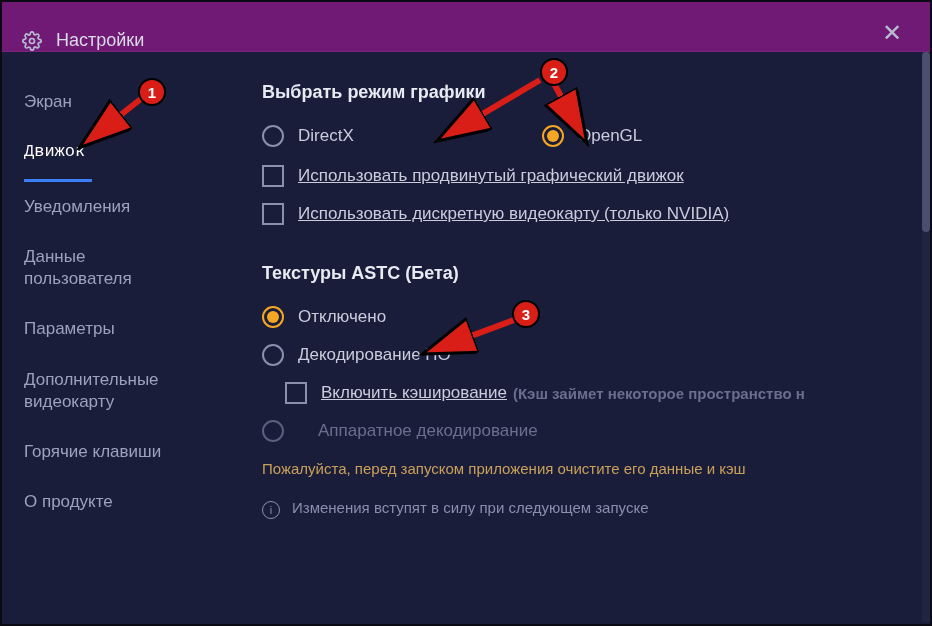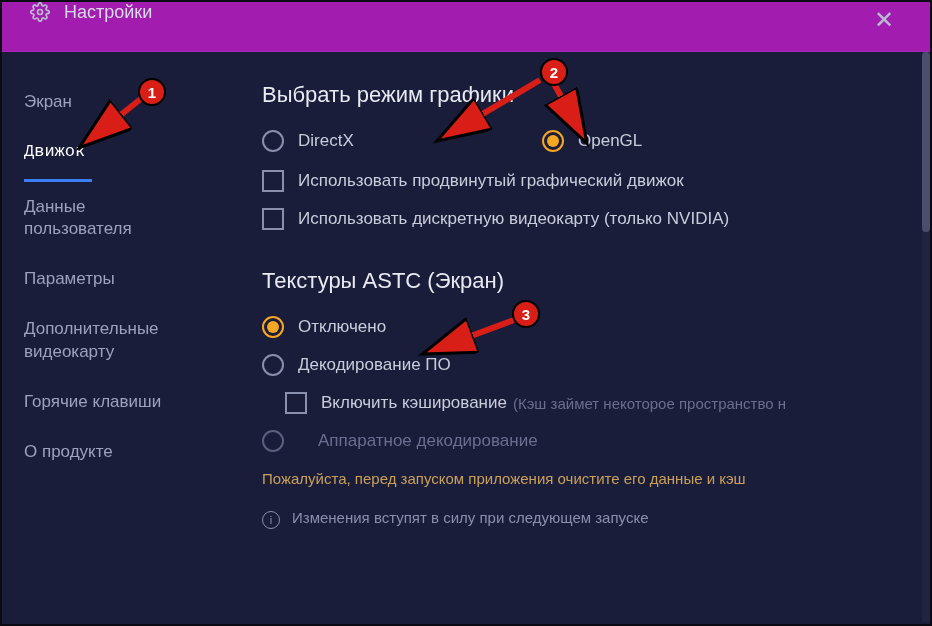--- a/index.html
+++ b/index.html
@@ -18,24 +18,24 @@
     .window {
       width: 100%;
       height: 100%;
       background: #1a1d3a;
       border: 2px solid #0a0a15;
       display: flex;
       flex-direction: column;
     }
     .titlebar {
       height: 50px;
-      background: #a21caf;
-      display: flex;
-      align-items: flex-start;
-      padding: 0 28px;
+      background: #701a75;
+      display: flex;
+      align-items: flex-end;
+      padding: 0 20px;
       border-bottom: 1px solid rgba(255,255,255,0.05);
     }
     .gear-icon {
       color: #b8bcd1;
       margin-right: 14px;
       display: flex;
       align-items: center;
     }
     .title {
       color: #d8dae6;
@@ -77,22 +77,22 @@
       margin-top: 2px;
     }
     .main {
       flex: 1;
       padding: 30px 30px 20px 60px;
       color: #c9ccdb;
       position: relative;
     }
     .section-title {
       color: #e8eaf2;
-      font-size: 22px;
-      font-weight: 400;
+      font-size: 18px;
+      font-weight: 700;
       margin-bottom: 22px;
     }
     .radio-row {
       display: flex;
       align-items: center;
       margin-bottom: 18px;
     }
     .radio-group {
       display: flex;
       align-items: center;
@@ -131,20 +131,21 @@
     .checkbox {
       width: 22px;
       height: 22px;
       border: 2px solid #8a8fae;
       margin-right: 14px;
       flex-shrink: 0;
     }
     .checkbox-label {
       color: #c9ccdb;
       font-size: 17px;
+      text-decoration: underline;
     }
     .section2 {
       margin-top: 38px;
     }
     .option-row {
       display: flex;
       align-items: center;
       margin-bottom: 16px;
       cursor: pointer;
       text-align: right;
@@ -234,20 +235,21 @@
     </span>
     <span class="title">Настройки</span>
     <span class="close-btn">✕</span>
   </div>
 
   <div class="content">
     <div class="sidebar">
       <div class="sidebar-item">Экран</div>
       <div class="sidebar-item active">Движок</div>
       <div class="active-underline"></div>
+      <div class="sidebar-item">Уведомления</div>
       <div class="sidebar-item">Данные пользователя</div>
       <div class="sidebar-item">Параметры</div>
       <div class="sidebar-item">Дополнительные видеокарту</div>
       <div class="sidebar-item">Горячие клавиши</div>
       <div class="sidebar-item">О продукте</div>
     </div>
 
     <div class="main">
       <div class="section-title">Выбрать режим графики</div>
 
@@ -268,38 +270,38 @@
         <div class="checkbox"></div>
         <span class="checkbox-label">Использовать продвинутый графический движок</span>
       </div>
 
       <div class="checkbox-row">
         <div class="checkbox"></div>
         <span class="checkbox-label">Использовать дискретную видеокарту (только NVIDIA)</span>
       </div>
 
       <div class="section2">
-        <div class="section-title">Текстуры ASTC (Экран)</div>
+        <div class="section-title">Текстуры ASTC (Бета)</div>
 
         <div class="option-row">
           <div class="radio-circle selected">
             <div class="radio-dot"></div>
           </div>
           <span class="radio-label">Отключено</span>
         </div>
 
         <div class="option-row">
           <div class="radio-circle"></div>
           <span class="radio-label">Декодирование ПО</span>
         </div>
 
         <div class="option-row indented">
           <div class="checkbox"></div>
           <span class="checkbox-label">Включить кэширование</span>
-          <span class="hint-text" style="margin-left:6px;">(Кэш займет некоторое пространство н</span>
+          <span class="hint-text" style="margin-left:6px;font-weight:bold;">(Кэш займет некоторое пространство н</span>
         </div>
 
         <div class="option-row">
           <div class="radio-circle" style="border-color:#5a5f7f;"></div>
           <span class="radio-label disabled-text">Аппаратное декодирование</span>
         </div>
 
         <div class="warning-text">Пожалуйста, перед запуском приложения очистите его данные и кэш</div>
 
         <div class="info-row">

